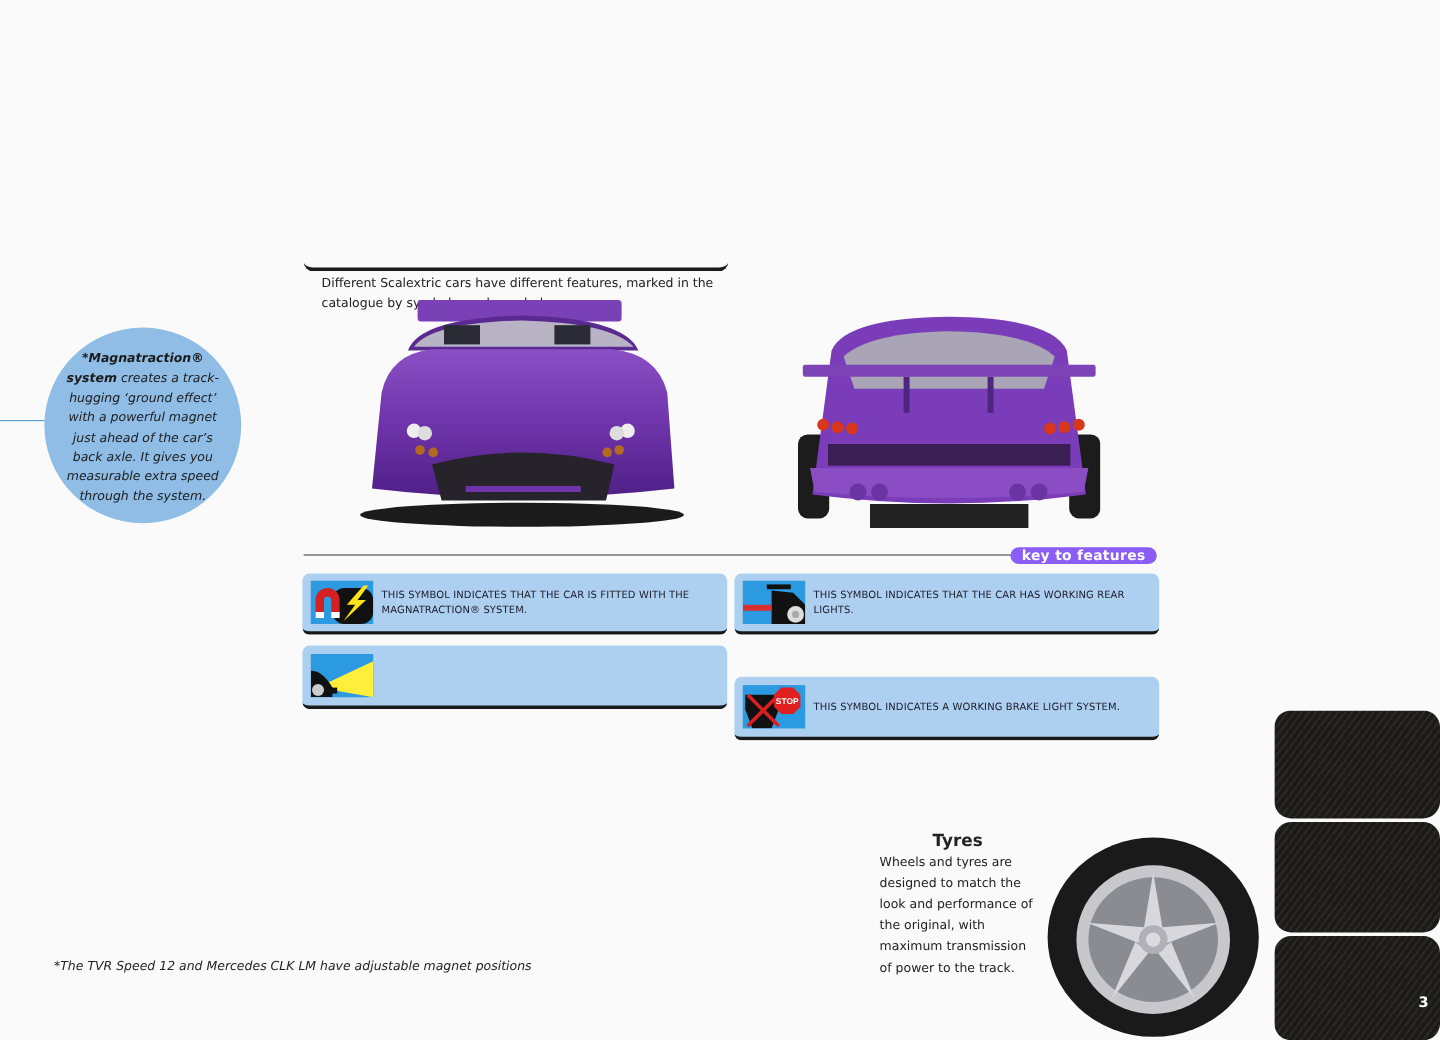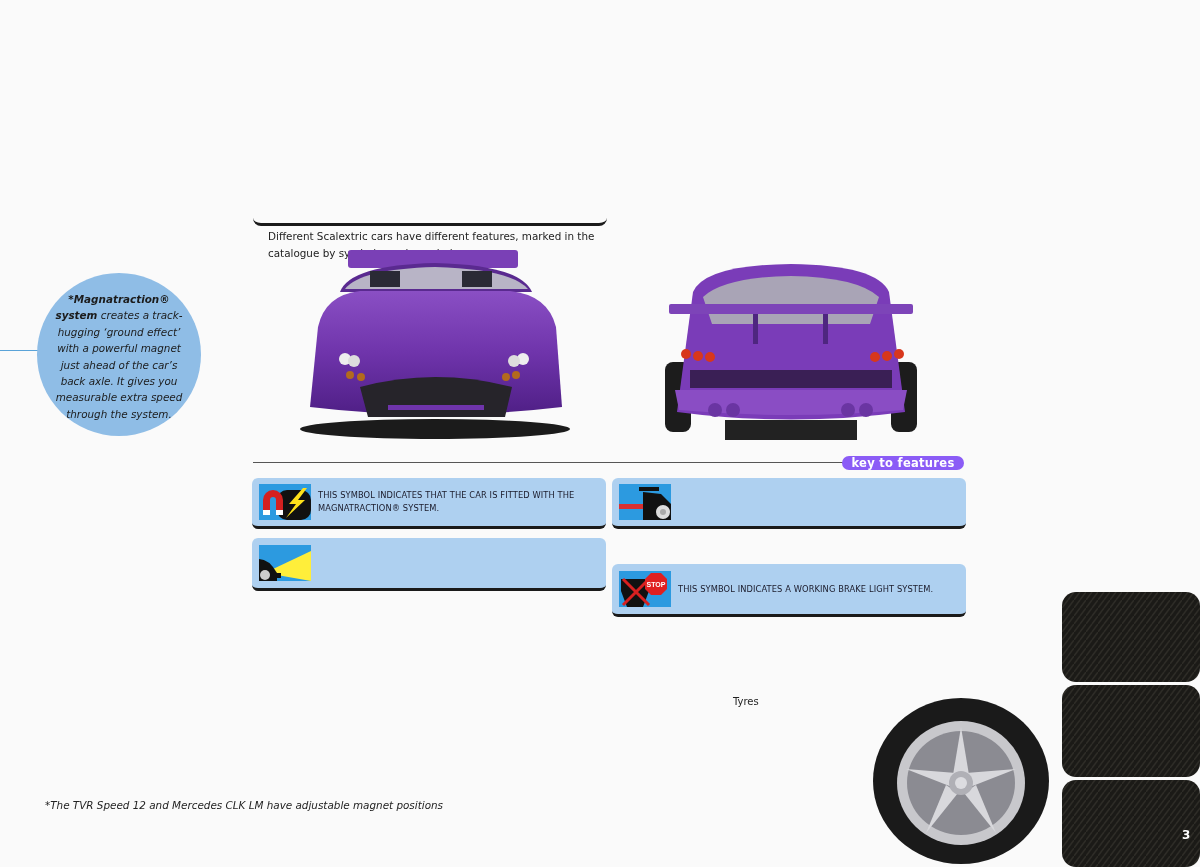--- a/index.html
+++ b/index.html
@@ -60,21 +60,21 @@
     letter-spacing: 0.1px;
   }
   .f1 { left: 252px; top: 478px; }
   .f2 { left: 612px; top: 478px; }
   .f3 { left: 252px; top: 538px; height: 53px; }
   .f4 { left: 612px; top: 564px; height: 53px; }
   .tyres-text {
     position: absolute; left: 733px; top: 693px; width: 130px;
     font-size: 10.4px; line-height: 17.6px; color: #222;
   }
-  .tyres-text h3 { font-size: 10px; font-weight: normal; }
+  .tyres-text h3 { font-size: 14px; font-weight: bold; text-align: center; }
   .wheel { position: absolute; left: 872px; top: 697px; width: 178px; height: 168px; }
   .tyre-stack { position: absolute; left: 1062px; top: 592px; width: 138px; height: 275px; }
   .footnote {
     position: absolute; left: 45px; top: 799px; font-size: 10.4px; color: #222; font-style: italic;
   }
   .page-num {
     position: absolute; left: 1182px; top: 828px; font-size: 12px; color: #fff; font-weight: bold;
   }
 </style>
 </head>
@@ -163,20 +163,21 @@
   <div class="icon-box">
     <svg width="52" height="36" viewBox="0 0 52 36">
       <rect width="52" height="36" fill="#2c9ae0"></rect>
       <rect x="20" y="3" width="20" height="4" fill="#111"></rect>
       <path d="M24 8 L42 10 L52 20 L52 36 L24 36 Z" fill="#111"></path>
       <circle cx="44" cy="28" r="7" fill="#ddd"></circle>
       <circle cx="44" cy="28" r="3" fill="#aaa"></circle>
       <rect x="0" y="20" width="24" height="5" fill="#d83030"></rect>
     </svg>
   </div>
+  <div class="text">THIS SYMBOL INDICATES THAT THE CAR HAS WORKING REAR LIGHTS.</div>
 </div>
 
 <div class="feature f3">
   <div class="icon-box">
     <svg width="52" height="36" viewBox="0 0 52 36">
       <rect width="52" height="36" fill="#2c9ae0"></rect>
       <path d="M14 24 L52 6 L52 36 L18 30 Z" fill="#ffee3a"></path>
       <path d="M0 14 Q10 14 18 28 L18 36 L0 36 Z" fill="#111"></path>
       <circle cx="6" cy="30" r="5" fill="#ccc"></circle>
       <rect x="14" y="28" width="8" height="5" fill="#111"></rect>
@@ -192,20 +193,21 @@
       <path d="M4 8 L30 34 M30 8 L4 34" stroke="#d82020" stroke-width="3"></path>
       <polygon points="32,2 42,2 48,8 48,18 42,24 32,24 26,18 26,8" fill="#e02020"></polygon>
       <text x="37" y="16" font-size="7" font-weight="bold" fill="#fff" text-anchor="middle" font-family="Liberation Sans, sans-serif">STOP</text>
     </svg>
   </div>
   <div class="text">THIS SYMBOL INDICATES A WORKING BRAKE LIGHT SYSTEM.</div>
 </div>
 
 <div class="tyres-text">
   <h3>Tyres</h3>
+  <p>Wheels and tyres are designed to match the look and performance of the original, with maximum transmission of power to the track.</p>
 </div>
 
 <svg class="wheel" viewBox="0 0 178 168">
   <ellipse cx="89" cy="84" rx="88" ry="83" fill="#1a1a1a"></ellipse>
   <ellipse cx="89" cy="86" rx="64" ry="62" fill="#c8c8cc"></ellipse>
   <ellipse cx="89" cy="86" rx="54" ry="52" fill="#8b8b92"></ellipse>
   <g fill="#d8d8dc">
     <polygon points="89,30 97,78 81,78"></polygon>
     <polygon points="144,72 98,90 94,76"></polygon>
     <polygon points="124,136 92,96 104,88"></polygon>

